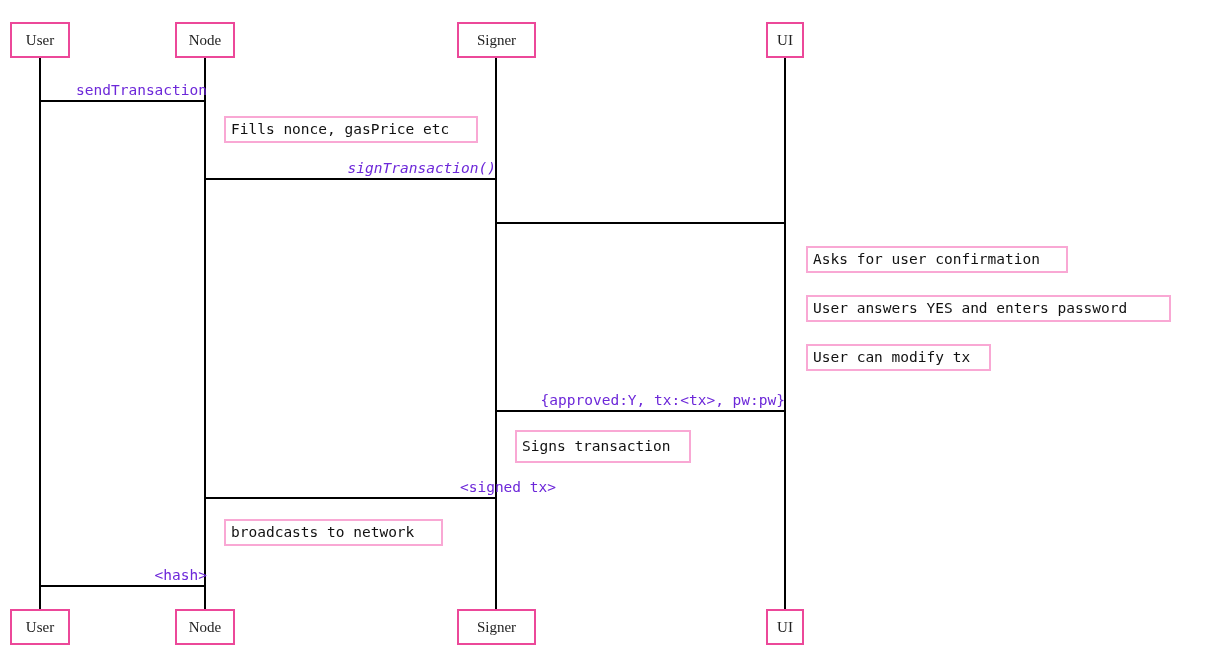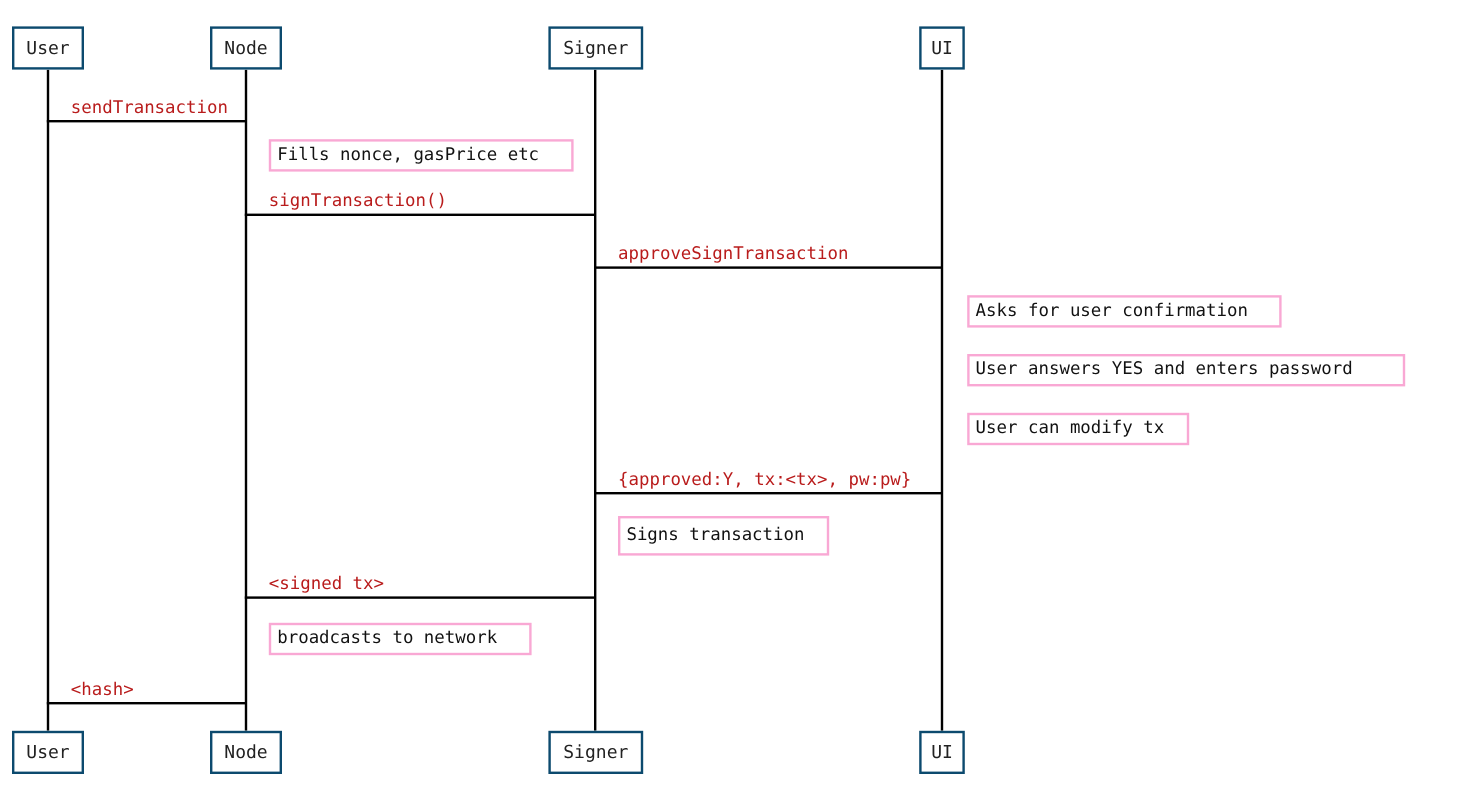--- a/index.html
+++ b/index.html
@@ -14,56 +14,56 @@
     height: 666px;
     background: #ffffff;
     font-family: "DejaVu Sans Mono", "Liberation Mono", monospace;
     overflow: hidden;
   }
 
   
   .participant {
     position: absolute;
     box-sizing: border-box;
-    border: 2px solid #0c4a6e;
+    border: 2px solid #ec4899;
     background: #ffffff;
     color: #222222;
     font-size: 15px;
     line-height: 1;
     display: flex;
     align-items: center;
     justify-content: center;
     z-index: 4;
     white-space: nowrap;
+    font-family: Liberation Serif, serif;
   }
 
   
   .lifeline {
     position: absolute;
     width: 2px;
     background: #000000;
     z-index: 1;
   }
 
   
   .msg-line {
     position: absolute;
     height: 2px;
     background: #000000;
     z-index: 2;
   }
   .msg-label {
     position: absolute;
-    color: #b91c1c;
+    color: #6d28d9;
     font-size: 14.5px;
     line-height: 1;
     white-space: nowrap;
-    text-align: left;
+    text-align: right;
     z-index: 3;
-    margin-left: 20px;
   }
 
   
   .note {
     position: absolute;
     box-sizing: border-box;
     border: 2px solid #f9a8d4;
     background: #ffffff;
     color: #111111;
     font-size: 14.5px;
@@ -79,23 +79,22 @@
 <body>
 
 <div id="diagram">
     <div class="lifeline" style="left: 39px; top: 58px; height: 551px;"></div>
     <div class="lifeline" style="left: 204px; top: 58px; height: 551px;"></div>
     <div class="lifeline" style="left: 495px; top: 58px; height: 551px;"></div>
     <div class="lifeline" style="left: 784px; top: 58px; height: 551px;"></div>
     <div class="msg-line" style="left: 39px; top: 100px; width: 166px;"></div>
     <div class="msg-label" style="left: 39px; top: 83px; width: 168px;">sendTransaction</div>
     <div class="msg-line" style="left: 204px; top: 178px; width: 292px;"></div>
-    <div class="msg-label" style="left: 204px; top: 161px; width: 292px;">signTransaction()</div>
+    <div class="msg-label" style="left: 204px; top: 161px; width: 292px; font-style: italic;">signTransaction()</div>
     <div class="msg-line" style="left: 495px; top: 222px; width: 290px;"></div>
-    <div class="msg-label" style="left: 495px; top: 205px; width: 290px;">approveSignTransaction</div>
     <div class="msg-line" style="left: 495px; top: 410px; width: 290px;"></div>
     <div class="msg-label" style="left: 495px; top: 393px; width: 290px;">{approved:Y, tx:&lt;tx&gt;, pw:pw}</div>
     <div class="msg-line" style="left: 204px; top: 497px; width: 292px;"></div>
     <div class="msg-label" style="left: 204px; top: 480px; width: 352px;">&lt;signed tx&gt;</div>
     <div class="msg-line" style="left: 39px; top: 585px; width: 166px;"></div>
     <div class="msg-label" style="left: 39px; top: 568px; width: 168px;">&lt;hash&gt;</div>
     <div class="note" style="left: 224px; top: 116px; width: 254px; height: 27px;">Fills nonce, gasPrice etc</div>
     <div class="note" style="left: 806px; top: 246px; width: 262px; height: 27px;">Asks for user confirmation</div>
     <div class="note" style="left: 806px; top: 295px; width: 365px; height: 27px;">User answers YES and enters password</div>
     <div class="note" style="left: 806px; top: 344px; width: 185px; height: 27px;">User can modify tx</div>

